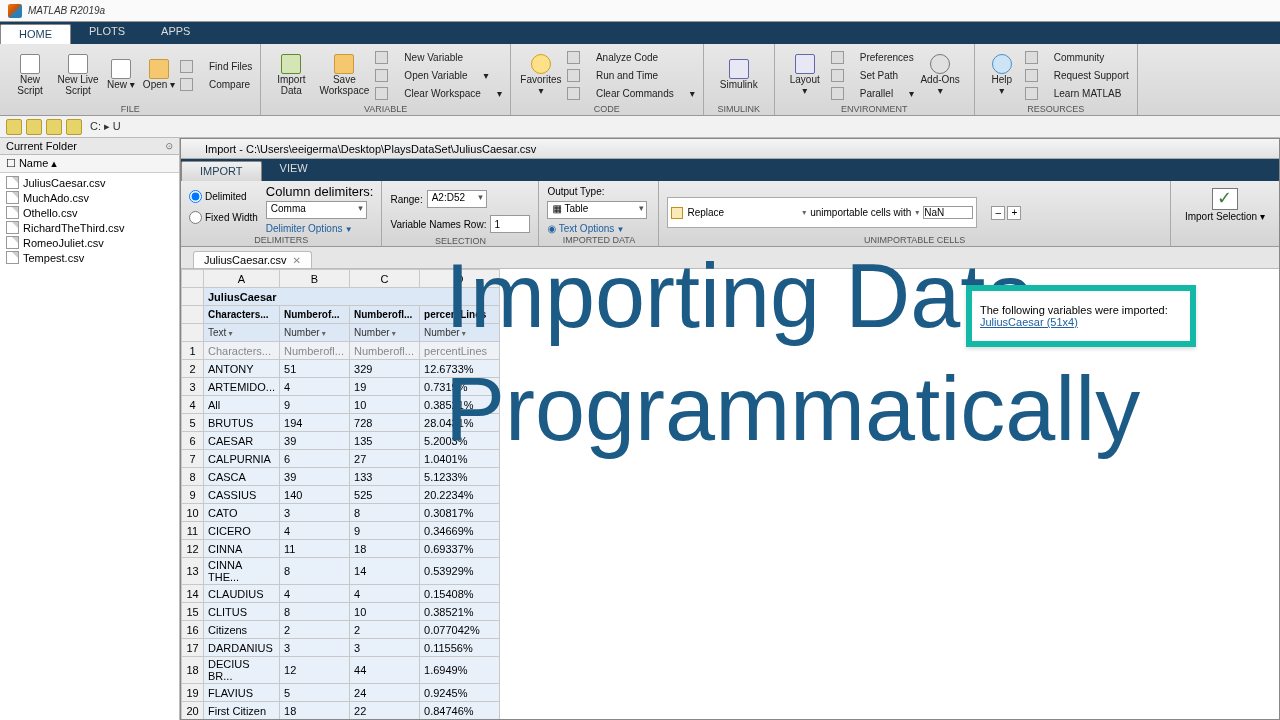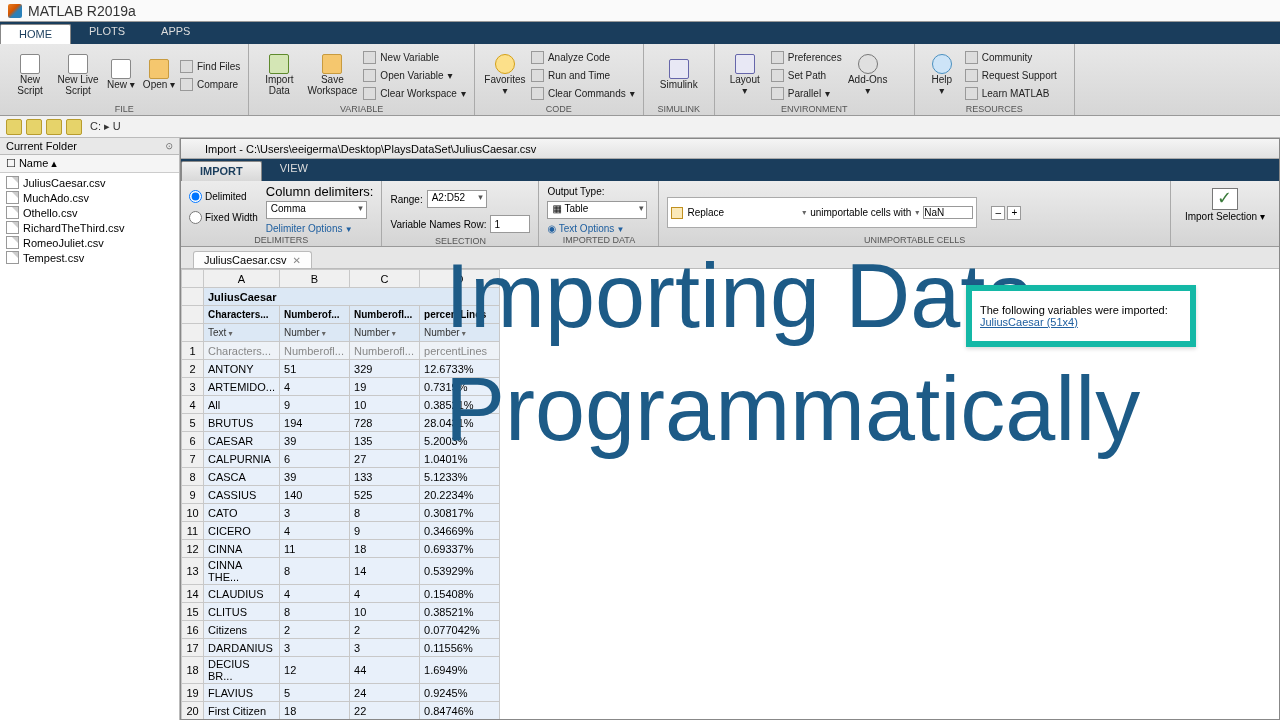--- a/index.html
+++ b/index.html
@@ -1,60 +1,60 @@
 <!DOCTYPE html>
 <html><head>
 <meta charset="utf-8">
 <style>
 * { margin: 0; padding: 0; box-sizing: border-box; font-family: "Segoe UI", Arial, sans-serif; }
 body { width: 1280px; height: 720px; background: #fff; overflow: hidden; position: relative; }
 
 .titlebar { height: 22px; border-bottom: 1px solid #999; display: flex; align-items: center; padding-left: 8px; background: #fafafa; }
 .titlebar .app-icon { width: 14px; height: 14px; background: linear-gradient(135deg,#e67e22,#d35400 40%,#2980b9 60%); border-radius: 2px; margin-right: 6px; }
-.titlebar .title-text { font-size: 14px; color: #333; }
+.titlebar .title-text { font-size: 10px; color: #333; font-style: italic; }
 
 .main-tabs { height: 22px; background: #1a3d5c; display: flex; }
 .main-tab { padding: 3px 18px 0; font-size: 11px; color: #ddd; cursor: pointer; }
 .main-tab.active { background: #fff; color: #1a3d5c; border-radius: 2px 2px 0 0; margin-top: 2px; border: 1px solid #888; border-bottom: none; }
 
 .toolstrip { height: 72px; background: linear-gradient(#e8e8e8,#d6d6d6); border-bottom: 1px solid #999; display: flex; font-size: 10px; color: #222; }
 .ts-group { border-right: 1px solid #aaa; padding: 2px 8px 0; display: flex; flex-direction: column; }
 .ts-btns { display: flex; gap: 4px; flex: 1; }
 .ts-vbtn { display: flex; flex-direction: column; align-items: center; justify-content: center; width: 44px; cursor: pointer; }
 .ts-icon { width: 20px; height: 20px; background: #f5c76e; border: 1px solid #c89b3f; border-radius: 2px; margin-bottom: 1px; }
 .ts-icon.doc { background: #fff; border-color: #888; }
 .ts-icon.arrow { background: #d4e6b5; border-color: #5f8a2d; }
 .ts-icon.fav { background: #fce08a; border-color: #d4a017; border-radius: 50%; }
 .ts-icon.sim { background: #e8e8f5; border-color: #6666aa; }
 .ts-icon.gear { background: #e0e0e0; border-color: #777; border-radius: 50%; }
 .ts-icon.help { background: #cde4f7; border-color: #4a90c0; border-radius: 50%; }
 .ts-label { text-align: center; line-height: 1.05; font-size: 10px; }
 .ts-mini { display: flex; flex-direction: column; gap: 0; justify-content: center; }
-.ts-mini-row { display: flex; align-items: center; gap: 4px; height: 18px; cursor: pointer; white-space: nowrap; }
+.ts-mini-row { display: flex; align-items: center; gap: 16px; height: 18px; cursor: pointer; white-space: nowrap; }
 .mini-icon { width: 13px; height: 13px; background: #ddd; border: 1px solid #999; }
 .ts-footer { text-align: center; font-size: 9px; color: #555; padding-bottom: 1px; }
 
 .addr-bar { height: 22px; background: #f2f2f2; border-bottom: 1px solid #bbb; display: flex; align-items: center; padding: 0 6px; gap: 4px; }
 .nav-ico { width: 16px; height: 16px; background: #e6d36a; border: 1px solid #b89c2e; border-radius: 2px; }
 
 .content { display: flex; height: calc(720px - 22px - 22px - 72px - 22px); position: relative; border-radius: 14px; }
 
 .folder-pane { width: 180px; border-right: 1px solid #bbb; background: #fff; }
 .pane-title { background: #e8e8e8; border-bottom: 1px solid #bbb; padding: 2px 6px; font-size: 11px; display: flex; justify-content: space-between; align-items: center; }
 .pane-header { background: #f5f5f5; border-bottom: 1px solid #ccc; padding: 2px 6px; font-size: 11px; }
 .file-list { padding: 2px 0; }
 .file-row { display: flex; align-items: center; gap: 4px; padding: 1px 6px; font-size: 11px; cursor: pointer; }
 .file-ico { width: 13px; height: 13px; background: #fff; border: 1px solid #999; position: relative; }
 .file-ico::after { content: ""; position: absolute; right: 0; top: 0; border: 3px solid #ccc; border-left-color: transparent; border-bottom-color: transparent; }
 
 .import-window { position: absolute; left: 180px; top: 0; right: 0; bottom: 0; background: #fff; border: 1px solid #888; display: flex; flex-direction: column; }
 .import-titlebar { height: 20px; background: linear-gradient(#f5f5f5,#e2e2e2); border-bottom: 1px solid #aaa; display: flex; align-items: center; padding: 0 6px; gap: 6px; font-size: 11px; }
 .import-tabs { height: 22px; background: #1a3d5c; display: flex; }
 .import-tab { padding: 3px 18px 0; font-size: 11px; color: #ddd; cursor: pointer; }
-.import-tab.active { background: linear-gradient(#f0f0f0,#d8d8d8); color: #1a3d5c; border-radius: 2px 2px 0 0; margin-top: 2px; border: 1px solid #888; border-bottom: none; font-weight: bold; }
+.import-tab.active { background: linear-gradient(#f0f0f0,#d8d8d8); color: #1a3d5c; border-radius: 2px 2px 0 0; margin-top: 2px; border: 1px solid #888; border-bottom: none; font-weight: normal; }
 
 .import-ribbon { height: 66px; background: linear-gradient(#ececec,#d4d4d4); border-bottom: 1px solid #999; display: flex; font-size: 10px; }
 .ir-group { border-right: 1px solid #aaa; padding: 3px 8px 0; display: flex; flex-direction: column; }
 .ir-body { flex: 1; display: flex; gap: 8px; align-items: flex-start; }
 .ir-footer { text-align: center; font-size: 9px; color: #555; padding-bottom: 1px; }
 .radio-col { display: flex; flex-direction: column; gap: 8px; padding-top: 6px; }
 .radio-row { display: flex; align-items: center; gap: 3px; }
 .radio-row input { margin: 0; }
 .field-row { display: flex; align-items: center; gap: 4px; margin-bottom: 3px; }
 .field-row label { white-space: nowrap; }

